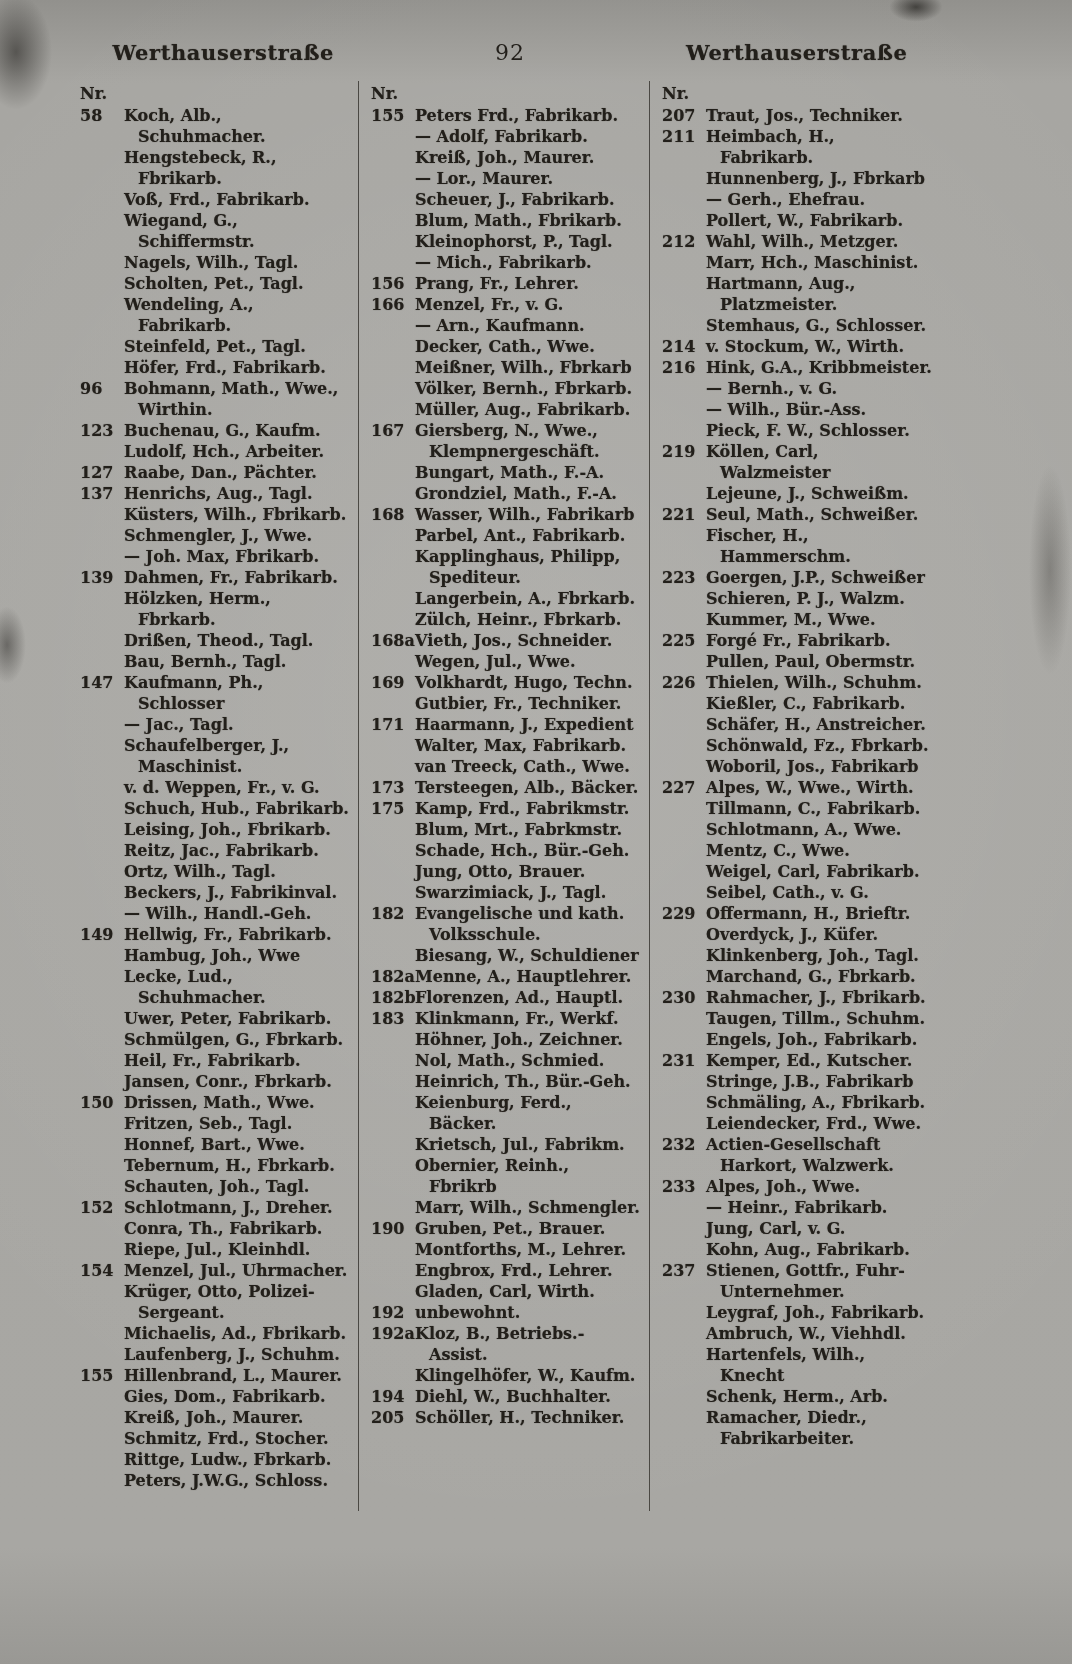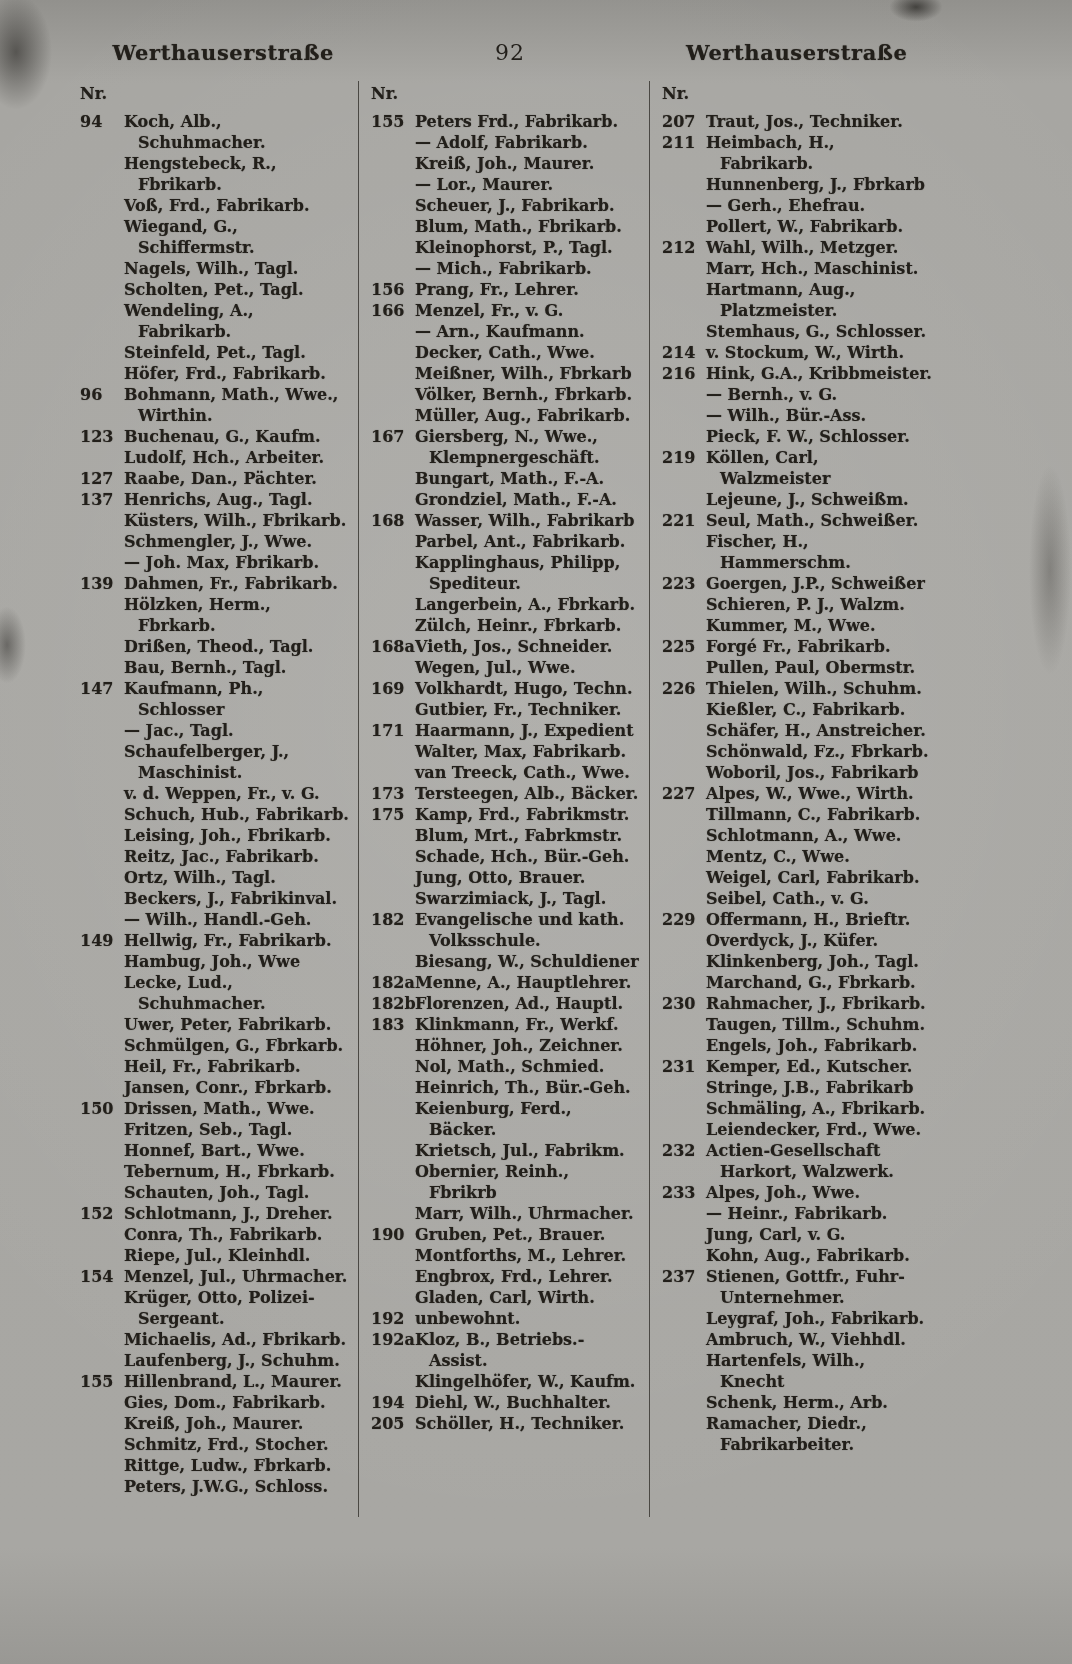--- a/index.html
+++ b/index.html
@@ -39,21 +39,21 @@
 
   .columns { display:flex; margin-top:16px; }
   .column { flex:1 1 0; min-width:0; padding:2px 8px 20px 0; }
   .column:not(:last-child) { border-right:1.6px solid rgba(58,55,50,0.85); }
   .column + .column { padding-left:12px; }
 
   .nr-label, .entry {
     font-size:16px; line-height:21px; font-weight:bold;
     text-shadow:0 0 1px rgba(32,29,24,0.55);
   }
-  .nr-label { margin-bottom:7px; }
+  .nr-label { margin-bottom:1px; }
   .entry { padding-left:58px; text-indent:-58px; }
   .entry .nr { display:inline-block; width:44px; text-indent:0; }
 </style>
 </head>
 <body>
 
 <div class="page">
   <div class="smudge smudge-tl"></div>
   <div class="smudge smudge-tr"></div>
   <div class="smudge smudge-left"></div>
@@ -61,21 +61,21 @@
 
   <div class="header">
     <div class="header-cell title">Werthauserstraße</div>
     <div class="header-cell page-number">92</div>
     <div class="header-cell title">Werthauserstraße</div>
   </div>
 
   <div class="columns" id="columns">
       <div class="column">
         <div class="nr-label">Nr.</div>
-        <div class="entry"><span class="nr">94</span><span class="txt">Koch, Alb., Schuhmacher.</span></div>
+        <div class="entry"><span class="nr">58</span><span class="txt">Koch, Alb., Schuhmacher.</span></div>
         <div class="entry"><span class="nr"></span><span class="txt">Hengstebeck, R., Fbrikarb.</span></div>
         <div class="entry"><span class="nr"></span><span class="txt">Voß, Frd., Fabrikarb.</span></div>
         <div class="entry"><span class="nr"></span><span class="txt">Wiegand, G., Schiffermstr.</span></div>
         <div class="entry"><span class="nr"></span><span class="txt">Nagels, Wilh., Tagl.</span></div>
         <div class="entry"><span class="nr"></span><span class="txt">Scholten, Pet., Tagl.</span></div>
         <div class="entry"><span class="nr"></span><span class="txt">Wendeling, A., Fabrikarb.</span></div>
         <div class="entry"><span class="nr"></span><span class="txt">Steinfeld, Pet., Tagl.</span></div>
         <div class="entry"><span class="nr"></span><span class="txt">Höfer, Frd., Fabrikarb.</span></div>
         <div class="entry"><span class="nr">96</span><span class="txt">Bohmann, Math., Wwe., Wirthin.</span></div>
         <div class="entry"><span class="nr">123</span><span class="txt">Buchenau, G., Kaufm.</span></div>
@@ -167,21 +167,21 @@
         <div class="entry"><span class="nr"></span><span class="txt">Biesang, W., Schuldiener</span></div>
         <div class="entry"><span class="nr">182a</span><span class="txt">Menne, A., Hauptlehrer.</span></div>
         <div class="entry"><span class="nr">182b</span><span class="txt">Florenzen, Ad., Hauptl.</span></div>
         <div class="entry"><span class="nr">183</span><span class="txt">Klinkmann, Fr., Werkf.</span></div>
         <div class="entry"><span class="nr"></span><span class="txt">Höhner, Joh., Zeichner.</span></div>
         <div class="entry"><span class="nr"></span><span class="txt">Nol, Math., Schmied.</span></div>
         <div class="entry"><span class="nr"></span><span class="txt">Heinrich, Th., Bür.-Geh.</span></div>
         <div class="entry"><span class="nr"></span><span class="txt">Keienburg, Ferd., Bäcker.</span></div>
         <div class="entry"><span class="nr"></span><span class="txt">Krietsch, Jul., Fabrikm.</span></div>
         <div class="entry"><span class="nr"></span><span class="txt">Obernier, Reinh., Fbrikrb</span></div>
-        <div class="entry"><span class="nr"></span><span class="txt">Marr, Wilh., Uhrmacher.</span></div>
+        <div class="entry"><span class="nr"></span><span class="txt">Marr, Wilh., Schmengler.</span></div>
         <div class="entry"><span class="nr">190</span><span class="txt">Gruben, Pet., Brauer.</span></div>
         <div class="entry"><span class="nr"></span><span class="txt">Montforths, M., Lehrer.</span></div>
         <div class="entry"><span class="nr"></span><span class="txt">Engbrox, Frd., Lehrer.</span></div>
         <div class="entry"><span class="nr"></span><span class="txt">Gladen, Carl, Wirth.</span></div>
         <div class="entry"><span class="nr">192</span><span class="txt">unbewohnt.</span></div>
         <div class="entry"><span class="nr">192a</span><span class="txt">Kloz, B., Betriebs.-Assist.</span></div>
         <div class="entry"><span class="nr"></span><span class="txt">Klingelhöfer, W., Kaufm.</span></div>
         <div class="entry"><span class="nr">194</span><span class="txt">Diehl, W., Buchhalter.</span></div>
         <div class="entry"><span class="nr">205</span><span class="txt">Schöller, H., Techniker.</span></div>
       </div>

